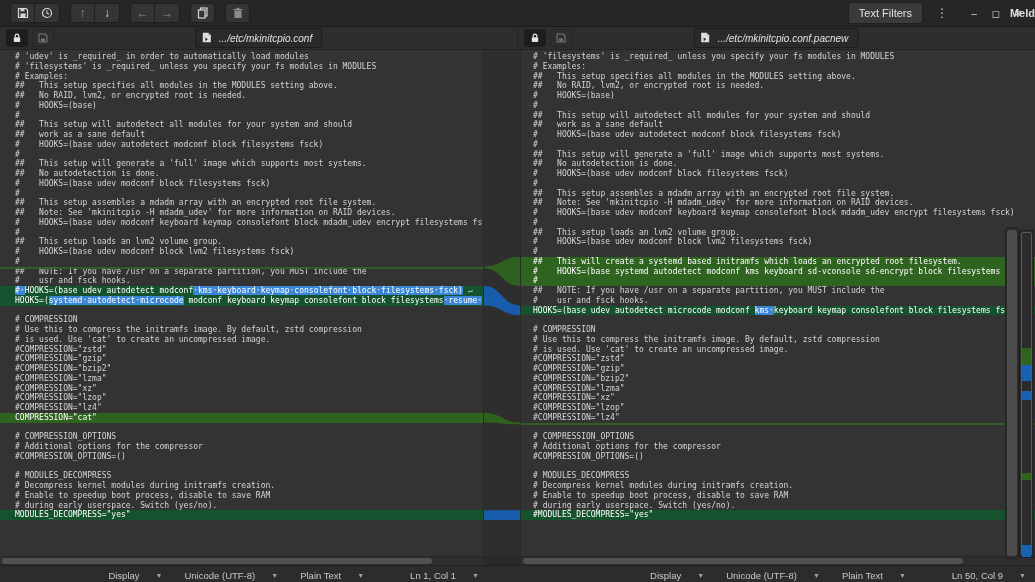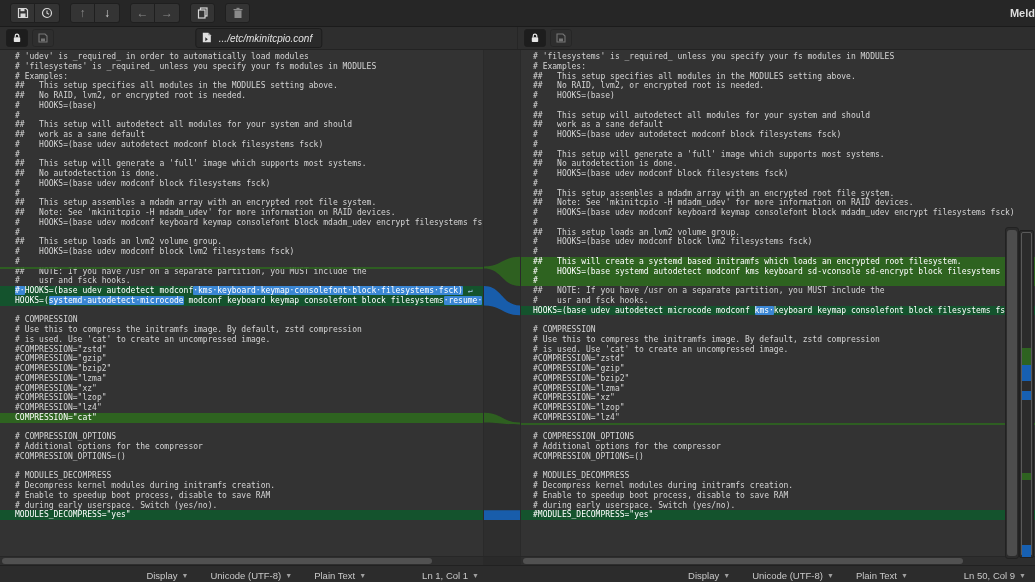--- a/index.html
+++ b/index.html
@@ -58,23 +58,23 @@
   .htrough{position:relative;height:100%;}
   .htrough.lf{width:483px;}
   .htrough.mid{width:38px;background:#2a2a2a;}
   .htrough.rt{flex:1;}
   .hthumb{position:absolute;top:1px;bottom:1px;left:2px;border-radius:3px;background:#515151;}
   
   .statusbar{height:19px;background:#2c2c2c;border-top:1px solid #212121;display:flex;align-items:center;font-size:9.5px;color:#c9c9c9;}
   .stat-half{width:517px;display:flex;align-items:center;justify-content:flex-end;gap:22px;box-sizing:border-box;}
   .stat-half.lf{padding-right:38px;}
   .stat-half.rt{padding-right:8px;}
-  .stat-item{display:flex;align-items:center;gap:4px;white-space:nowrap;}
+  .stat-item{display:flex;align-items:center;gap:16px;white-space:nowrap;}
   .caret{font-size:7px;color:#9f9f9f;}
-  .ln{margin-left:34px;}
+  .ln{margin-left:24px;}
 </style>
 </head>
 <body>
 
 <div class="titlebar">
   <div class="title">Meld</div>
 
   <div class="grp" style="margin-left:4px;">
     <div class="tb-btn">
       <span>
@@ -124,20 +124,31 @@
   <div class="tb-btn solo dim">
     <span>
       <svg width="12" height="12" viewBox="0 0 12 12">
           <rect x="2.5" y="3.5" width="7" height="7.5" fill="#8b8b8b"></rect>
           <rect x="1.5" y="2" width="9" height="1.2" fill="#8b8b8b"></rect>
           <rect x="4.5" y="0.8" width="3" height="1.2" fill="#8b8b8b"></rect>
         </svg>
     </span>
   </div>
 
+  <div class="tb-right">
+    <div class="text-filters">Text Filters</div>
+    <div class="menu-btn">
+        <span>⋮</span>
+      </div>
+    <div class="winctl">
+      <span>–</span>
+      <span>◻</span>
+      <span>✕</span>
+    </div>
+  </div>
 </div>
 
 <div class="file-row">
   <div class="half">
     <div class="mini-btn pressed lockpos">
       <span>
         <svg width="10" height="10" viewBox="0 0 10 10">
             <rect x="1.8" y="4.2" width="6.4" height="4.8" rx="0.8" fill="#e6e6e6"></rect>
             <path d="M3.2 4.2V3a1.8 1.8 0 0 1 3.6 0v1.2" fill="none" stroke="#e6e6e6" stroke-width="1.2"></path>
           </svg>
@@ -171,20 +182,30 @@
           </svg>
       </span>
     </div>
     <div class="mini-btn disabled savepos">
       <span>
         <svg width="10" height="10" viewBox="0 0 10 10">
             <path d="M1 1h6l2 2v6H1z" fill="none" stroke="#cccccc" stroke-width="1.1"></path>
             <rect x="3" y="5.5" width="4" height="2.8" fill="#cccccc"></rect>
           </svg>
       </span>
+    </div>
+    <div class="file-btn">
+      <span>
+        <svg width="11" height="11" viewBox="0 0 11 11">
+            <path d="M1.5 0.8h5.5l2.5 2.5v7H1.5z" fill="#e0e0e0"></path>
+            <path d="M7 0.8v2.5h2.5" fill="#9a9a9a"></path>
+            <path d="M4 5.2l2.5 2-2.5 2z" fill="#2e2e2e"></path>
+          </svg>
+      </span>
+      <span>.../etc/mkinitcpio.conf.pacnew</span>
     </div>
   </div>
 </div>
 
 <div class="main">
   <div class="pane lf">
     <div class="code"><div class="cl n"># 'udev' is _required_ in order to automatically load modules</div><div class="cl n"># 'filesystems' is _required_ unless you specify your fs modules in MODULES</div><div class="cl n"># Examples:</div><div class="cl n">##   This setup specifies all modules in the MODULES setting above.</div><div class="cl n">##   No RAID, lvm2, or encrypted root is needed.</div><div class="cl n">#    HOOKS=(base)</div><div class="cl n">#</div><div class="cl n">##   This setup will autodetect all modules for your system and should</div><div class="cl n">##   work as a sane default</div><div class="cl n">#    HOOKS=(base udev autodetect modconf block filesystems fsck)</div><div class="cl n">#</div><div class="cl n">##   This setup will generate a 'full' image which supports most systems.</div><div class="cl n">##   No autodetection is done.</div><div class="cl n">#    HOOKS=(base udev modconf block filesystems fsck)</div><div class="cl n">#</div><div class="cl n">##   This setup assembles a mdadm array with an encrypted root file system.</div><div class="cl n">##   Note: See 'mkinitcpio -H mdadm_udev' for more information on RAID devices.</div><div class="cl n">#    HOOKS=(base udev modconf keyboard keymap consolefont block mdadm_udev encrypt filesystems fsck)</div><div class="cl n">#</div><div class="cl n">##   This setup loads an lvm2 volume group.</div><div class="cl n">#    HOOKS=(base udev modconf block lvm2 filesystems fsck)</div><div class="cl n">#</div><div class="cl n">##   NOTE: If you have /usr on a separate partition, you MUST include the</div><div class="cl n">#    usr and fsck hooks.</div><div class="cl c"><span class="ihl">#·</span><span>HOOKS=(base udev autodetect modconf</span><span class="ihl">·kms·keyboard·keymap·consolefont·block·filesystems·fsck)</span><span class="nl"> ↵</span></div><div class="cl c"><span>HOOKS=(</span><span class="ihl">systemd·autodetect·microcode</span><span> modconf keyboard keymap consolefont block filesystems</span><span class="ihl">·resume·</span><span>fsck)</span></div><div class="cl n"></div><div class="cl n"># COMPRESSION</div><div class="cl n"># Use this to compress the initramfs image. By default, zstd compression</div><div class="cl n"># is used. Use 'cat' to create an uncompressed image.</div><div class="cl n">#COMPRESSION="zstd"</div><div class="cl n">#COMPRESSION="gzip"</div><div class="cl n">#COMPRESSION="bzip2"</div><div class="cl n">#COMPRESSION="lzma"</div><div class="cl n">#COMPRESSION="xz"</div><div class="cl n">#COMPRESSION="lzop"</div><div class="cl n">#COMPRESSION="lz4"</div><div class="cl a">COMPRESSION="cat"</div><div class="cl n"></div><div class="cl n"># COMPRESSION_OPTIONS</div><div class="cl n"># Additional options for the compressor</div><div class="cl n">#COMPRESSION_OPTIONS=()</div><div class="cl n"></div><div class="cl n"># MODULES_DECOMPRESS</div><div class="cl n"># Decompress kernel modules during initramfs creation.</div><div class="cl n"># Enable to speedup boot process, disable to save RAM</div><div class="cl n"># during early userspace. Switch (yes/no).</div><div class="cl c">MODULES_DECOMPRESS="yes"</div><div class="ins" style="top: 216.5px; background: rgb(46, 99, 32);"></div></div>
   </div>
 
   <div class="gutter">

